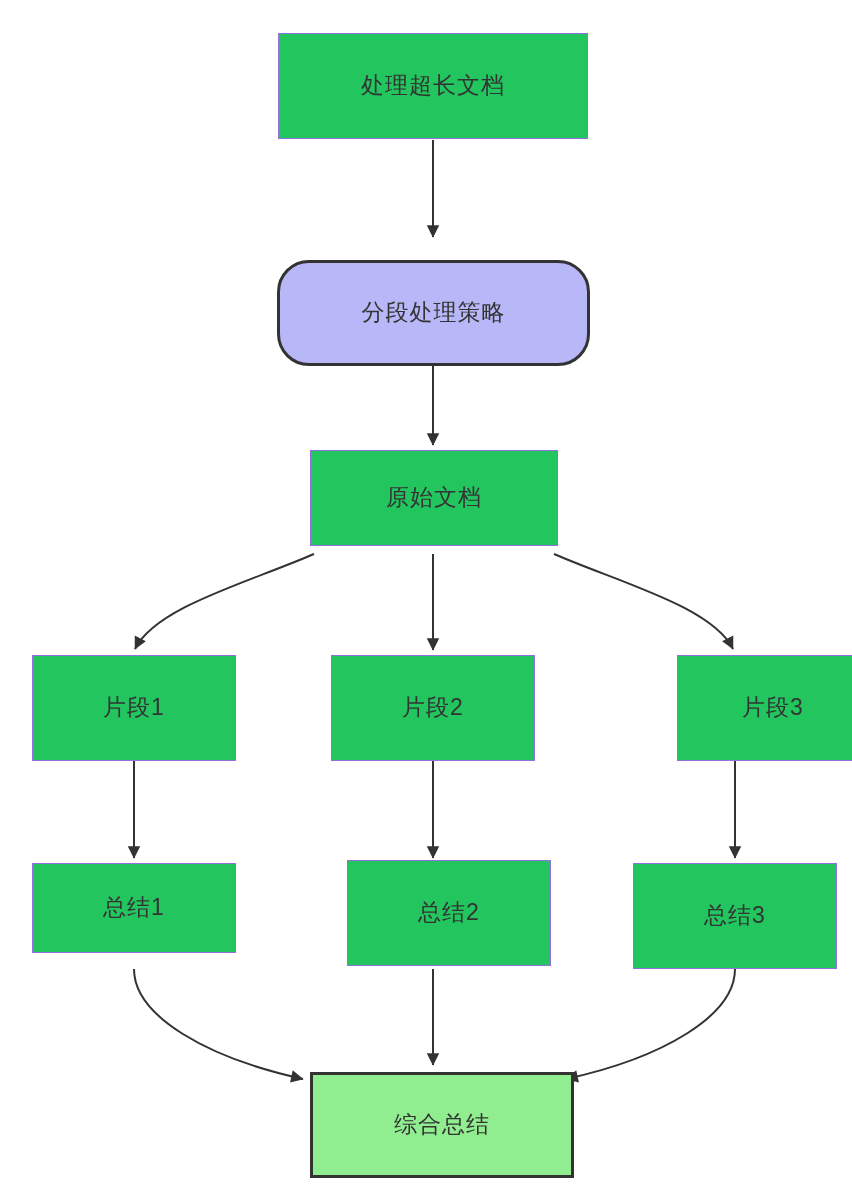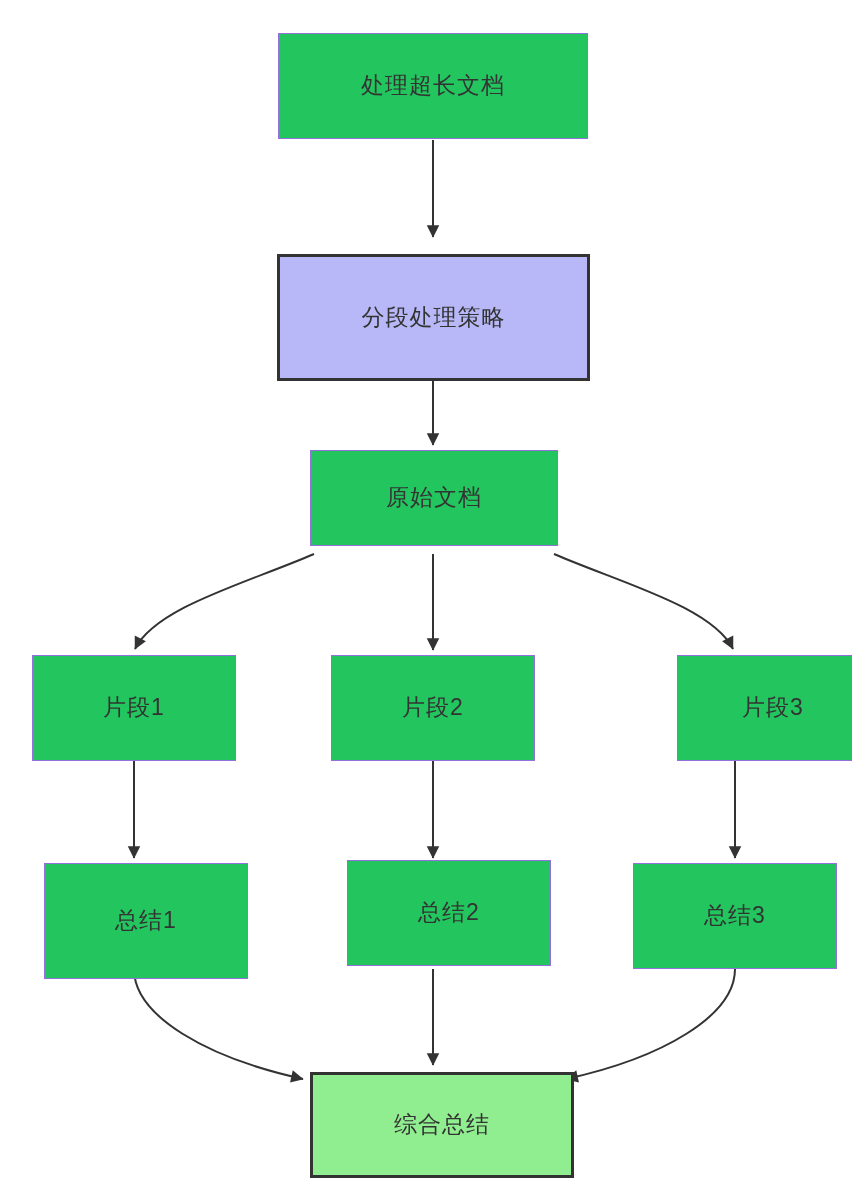--- a/index.html
+++ b/index.html
@@ -37,26 +37,26 @@
   .node.highlight-purple {
     background: #B8B8F8;
     border: 3px solid #333333;
   }
   .node.highlight-green {
     background: #90EE90;
     border: 3px solid #333333;
   }
   
   .n-A  { left: 278px; top: 33px;   width: 310px; height: 106px; }
-  .n-B  { left: 277px; top: 254px;  width: 313px; height: 127px; }
+  .n-B  { left: 277px; top: 260px;  width: 313px; height: 106px; border-radius: 32px; }
   .n-C  { left: 310px; top: 450px;  width: 248px; height: 96px; }
   .n-D1 { left: 32px;  top: 655px;  width: 204px; height: 106px; }
   .n-D2 { left: 331px; top: 655px;  width: 204px; height: 106px; }
   .n-D3 { left: 633px; top: 655px;  width: 192px; height: 106px; margin-left: 44px; }
-  .n-E1 { left: 44px;  top: 863px;  width: 204px; height: 116px; }
+  .n-E1 { left: 32px;  top: 863px;  width: 204px; height: 90px; }
   .n-E2 { left: 331px; top: 860px;  width: 204px; height: 106px; margin-left: 16px; }
   .n-E3 { left: 633px; top: 863px;  width: 204px; height: 106px; }
   .n-F  { left: 310px; top: 1072px; width: 264px; height: 106px; }
 </style>
 </head>
 <body>
 
 <div class="canvas">
 
   <svg class="edges" viewBox="0 0 852 1196" xmlns="http://www.w3.org/2000/svg" aria-hidden="true">

